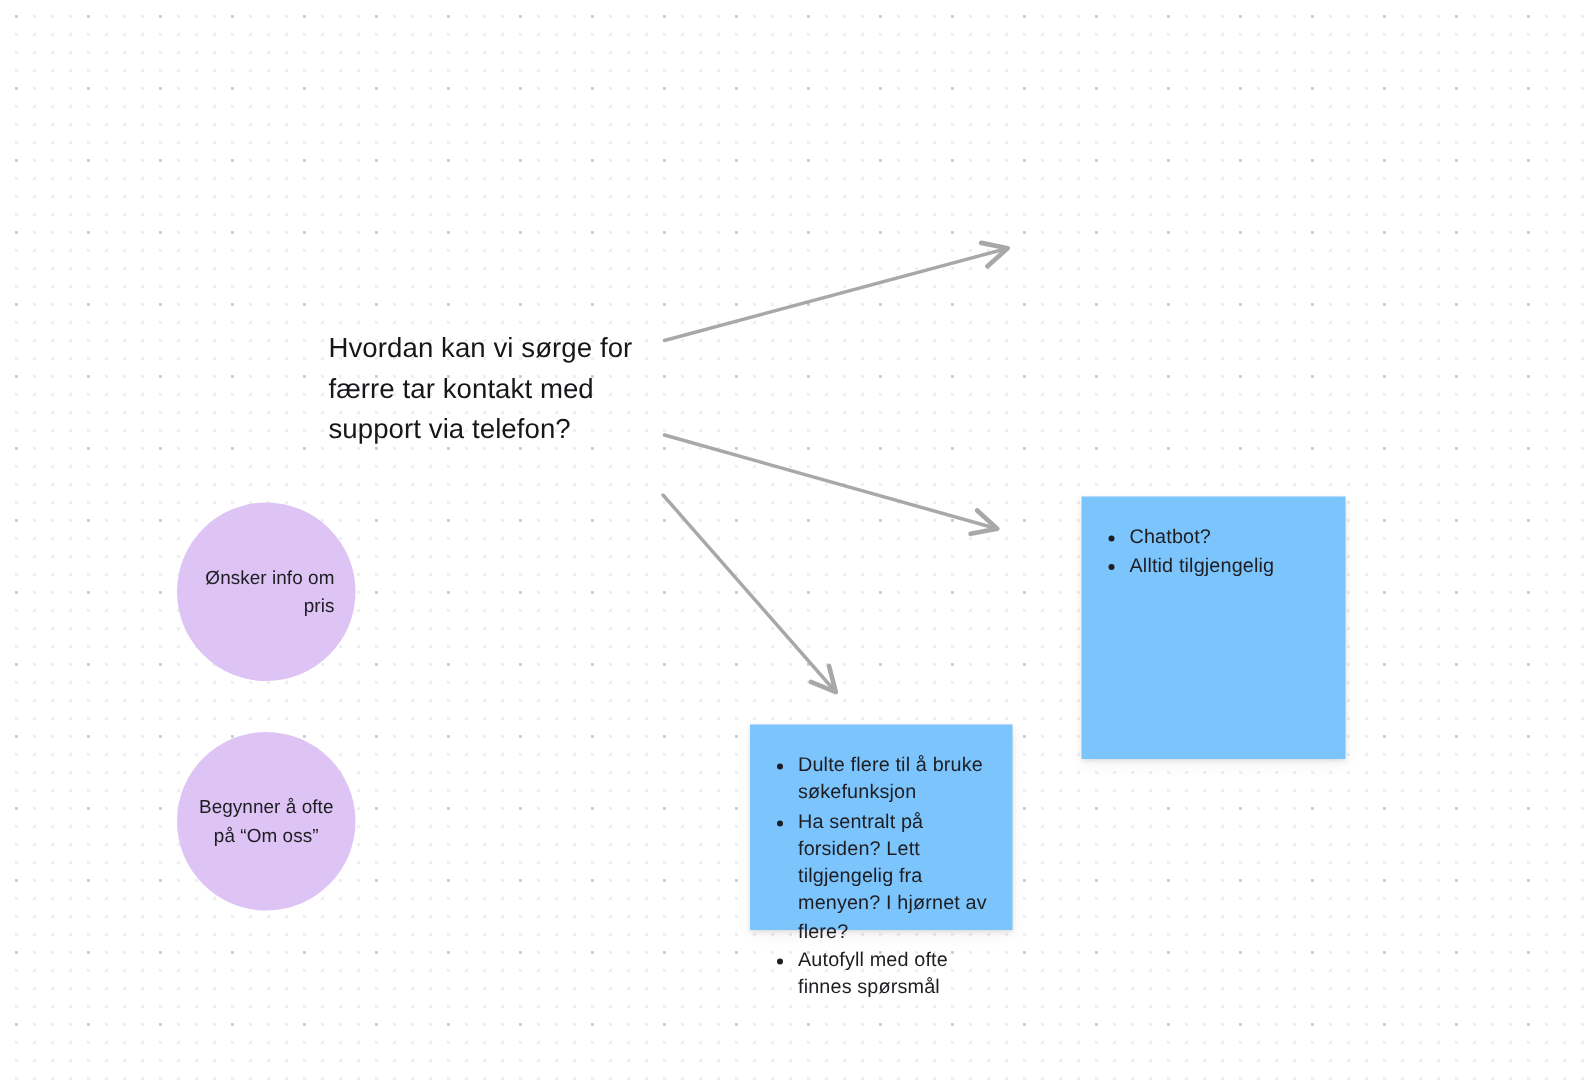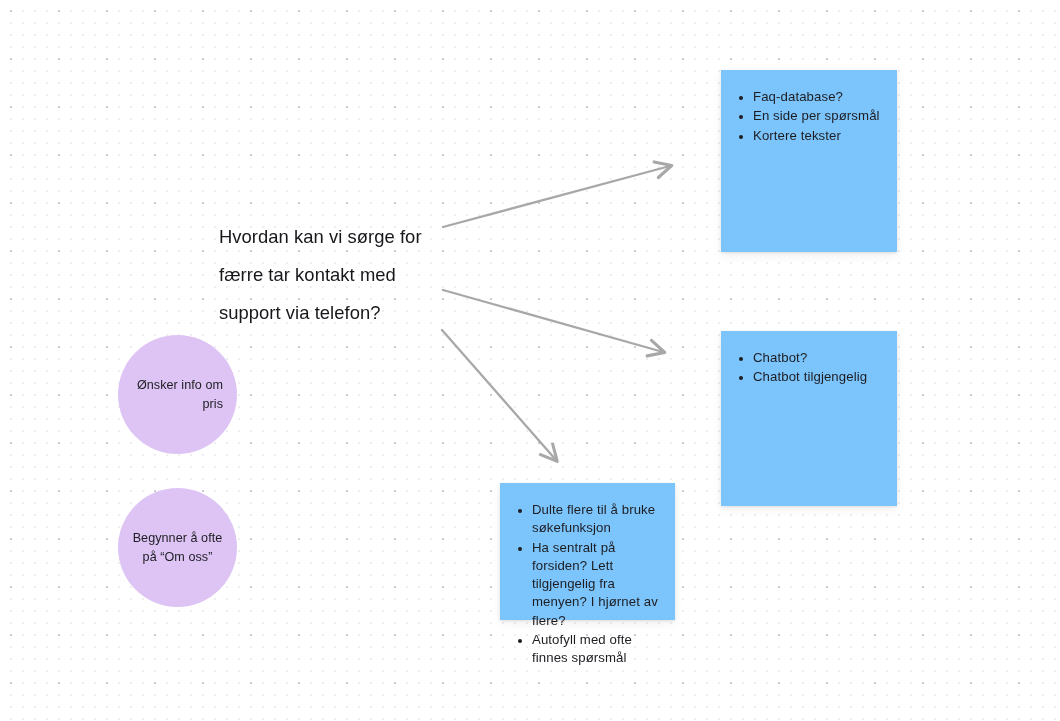--- a/index.html
+++ b/index.html
@@ -49,21 +49,21 @@
   #note-search { left: 500px; top: 483px; width: 175px; height: 137px; }
 
   
   #question {
     position: absolute;
     left: 219px;
     top: 218px;
     width: 215px;
     color: #17171b;
     font-size: 18.4px;
-    line-height: 38px;
+    line-height: 27px;
     letter-spacing: 0.05px;
   }
 
   
   .circle {
     position: absolute;
     box-sizing: border-box;
     border-radius: 50%;
     background: #ddc4f5;
     display: flex;
@@ -103,32 +103,25 @@
         <path d="M1,1 L8,4.5 L1,8" fill="none" stroke="#a8a8a8" stroke-width="1.35" stroke-linecap="round" stroke-linejoin="round"></path>
       </marker>
     </defs>
     <line x1="443" y1="227" x2="670" y2="166" stroke="#a8a8a8" stroke-width="2.3" stroke-linecap="round" marker-end="url(#ah)"></line>
     <line x1="443" y1="290" x2="663" y2="352" stroke="#a8a8a8" stroke-width="2.3" stroke-linecap="round" marker-end="url(#ah)"></line>
     <line x1="442" y1="330" x2="556" y2="460" stroke="#a8a8a8" stroke-width="2.3" stroke-linecap="round" marker-end="url(#ah)"></line>
   </svg>
 
   <div id="question">Hvordan kan vi sørge for færre tar kontakt med support via telefon?</div>
 
-  <div class="note" id="note-faq">
-    <ul>
-      <li>Faq-database?</li>
-      <li>En side per spørsmål</li>
-      <li>Kortere tekster</li>
-    </ul>
-  </div>
 
   <div class="note" id="note-chat">
     <ul>
       <li>Chatbot?</li>
-      <li>Chatbot tilgjengelig</li>
+      <li>Alltid tilgjengelig</li>
     </ul>
   </div>
 
   <div class="note" id="note-search">
     <ul>
       <li>Dulte flere til å bruke søkefunksjon</li>
       <li>Ha sentralt på forsiden? Lett tilgjengelig fra menyen? I hjørnet av flere?</li>
       <li>Autofyll med ofte finnes spørsmål</li>
     </ul>
   </div>

